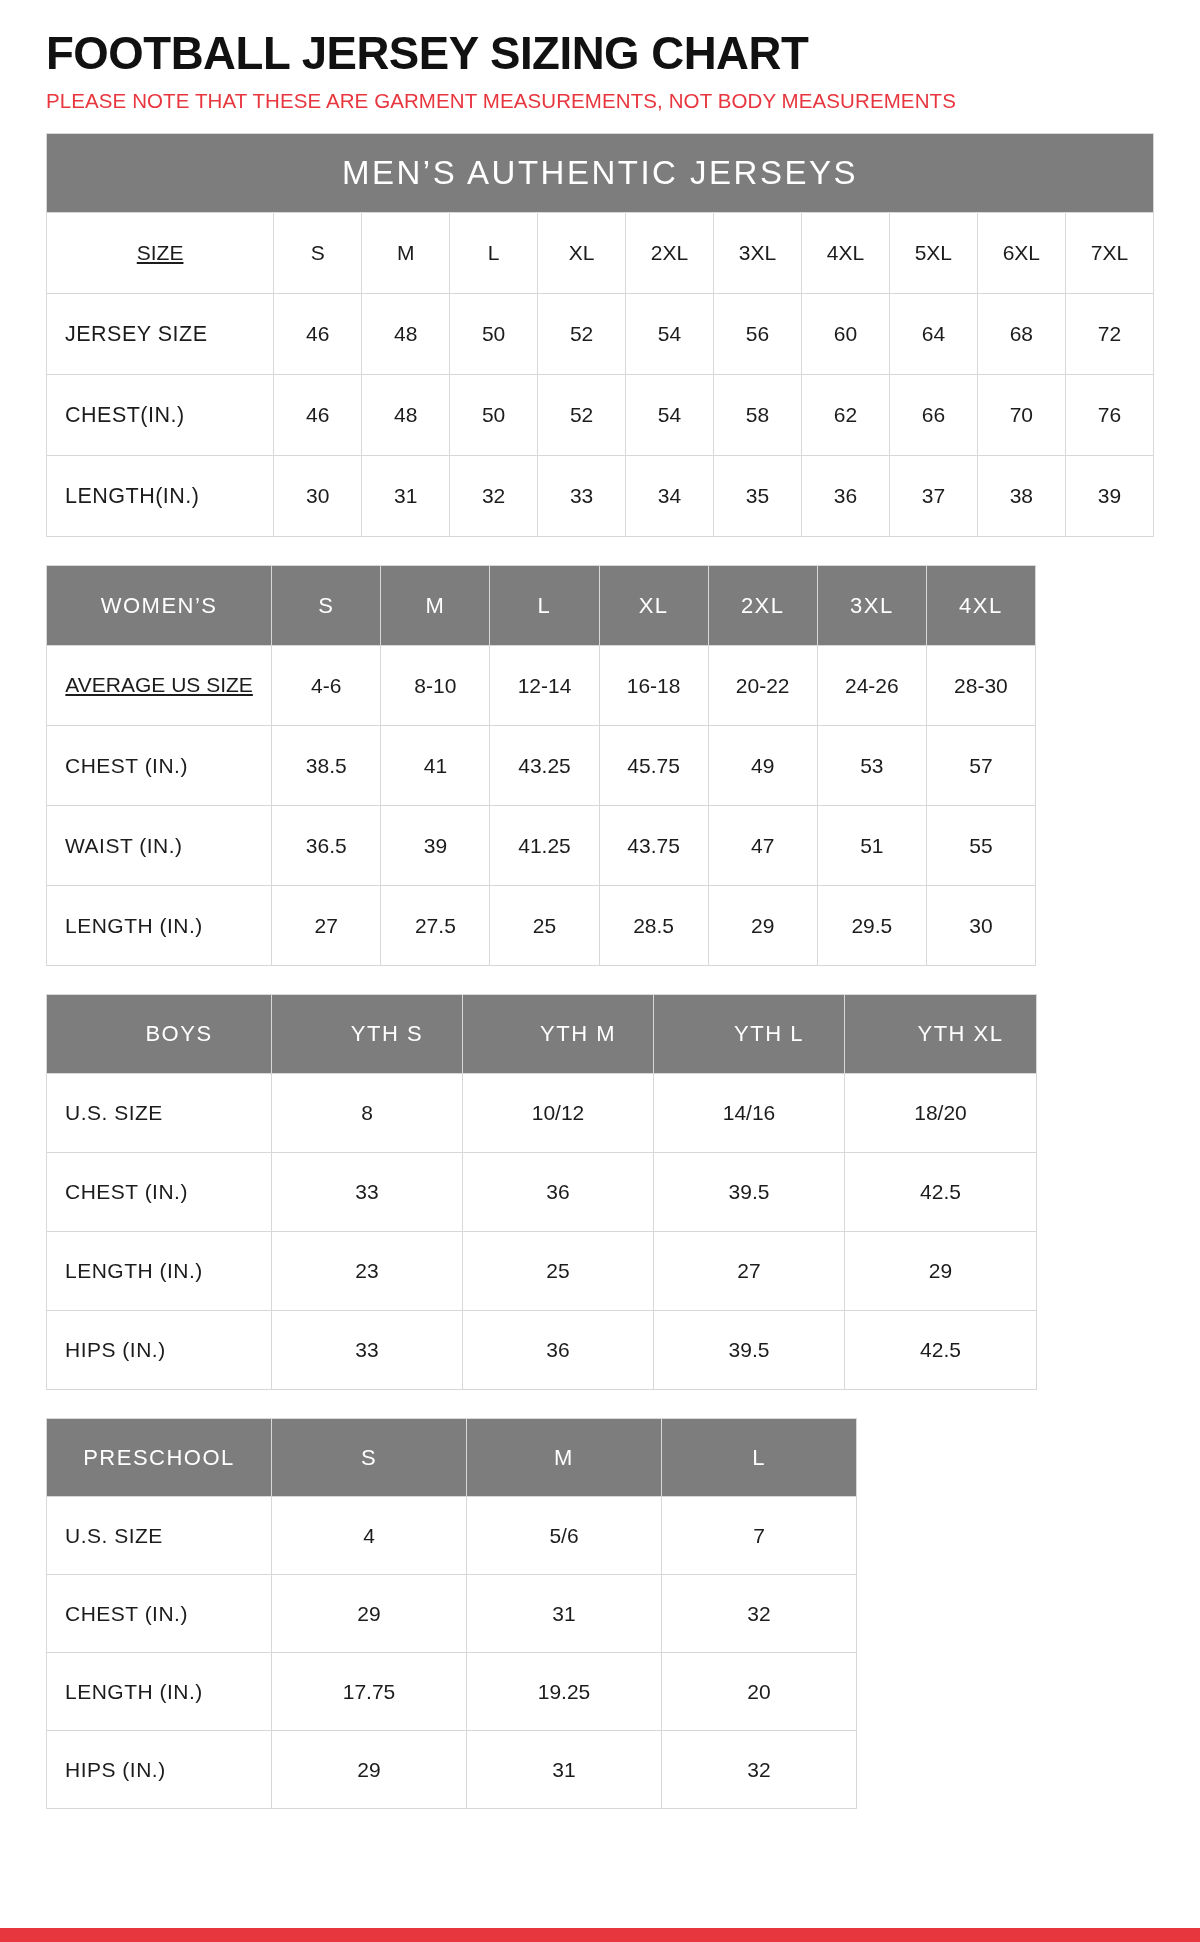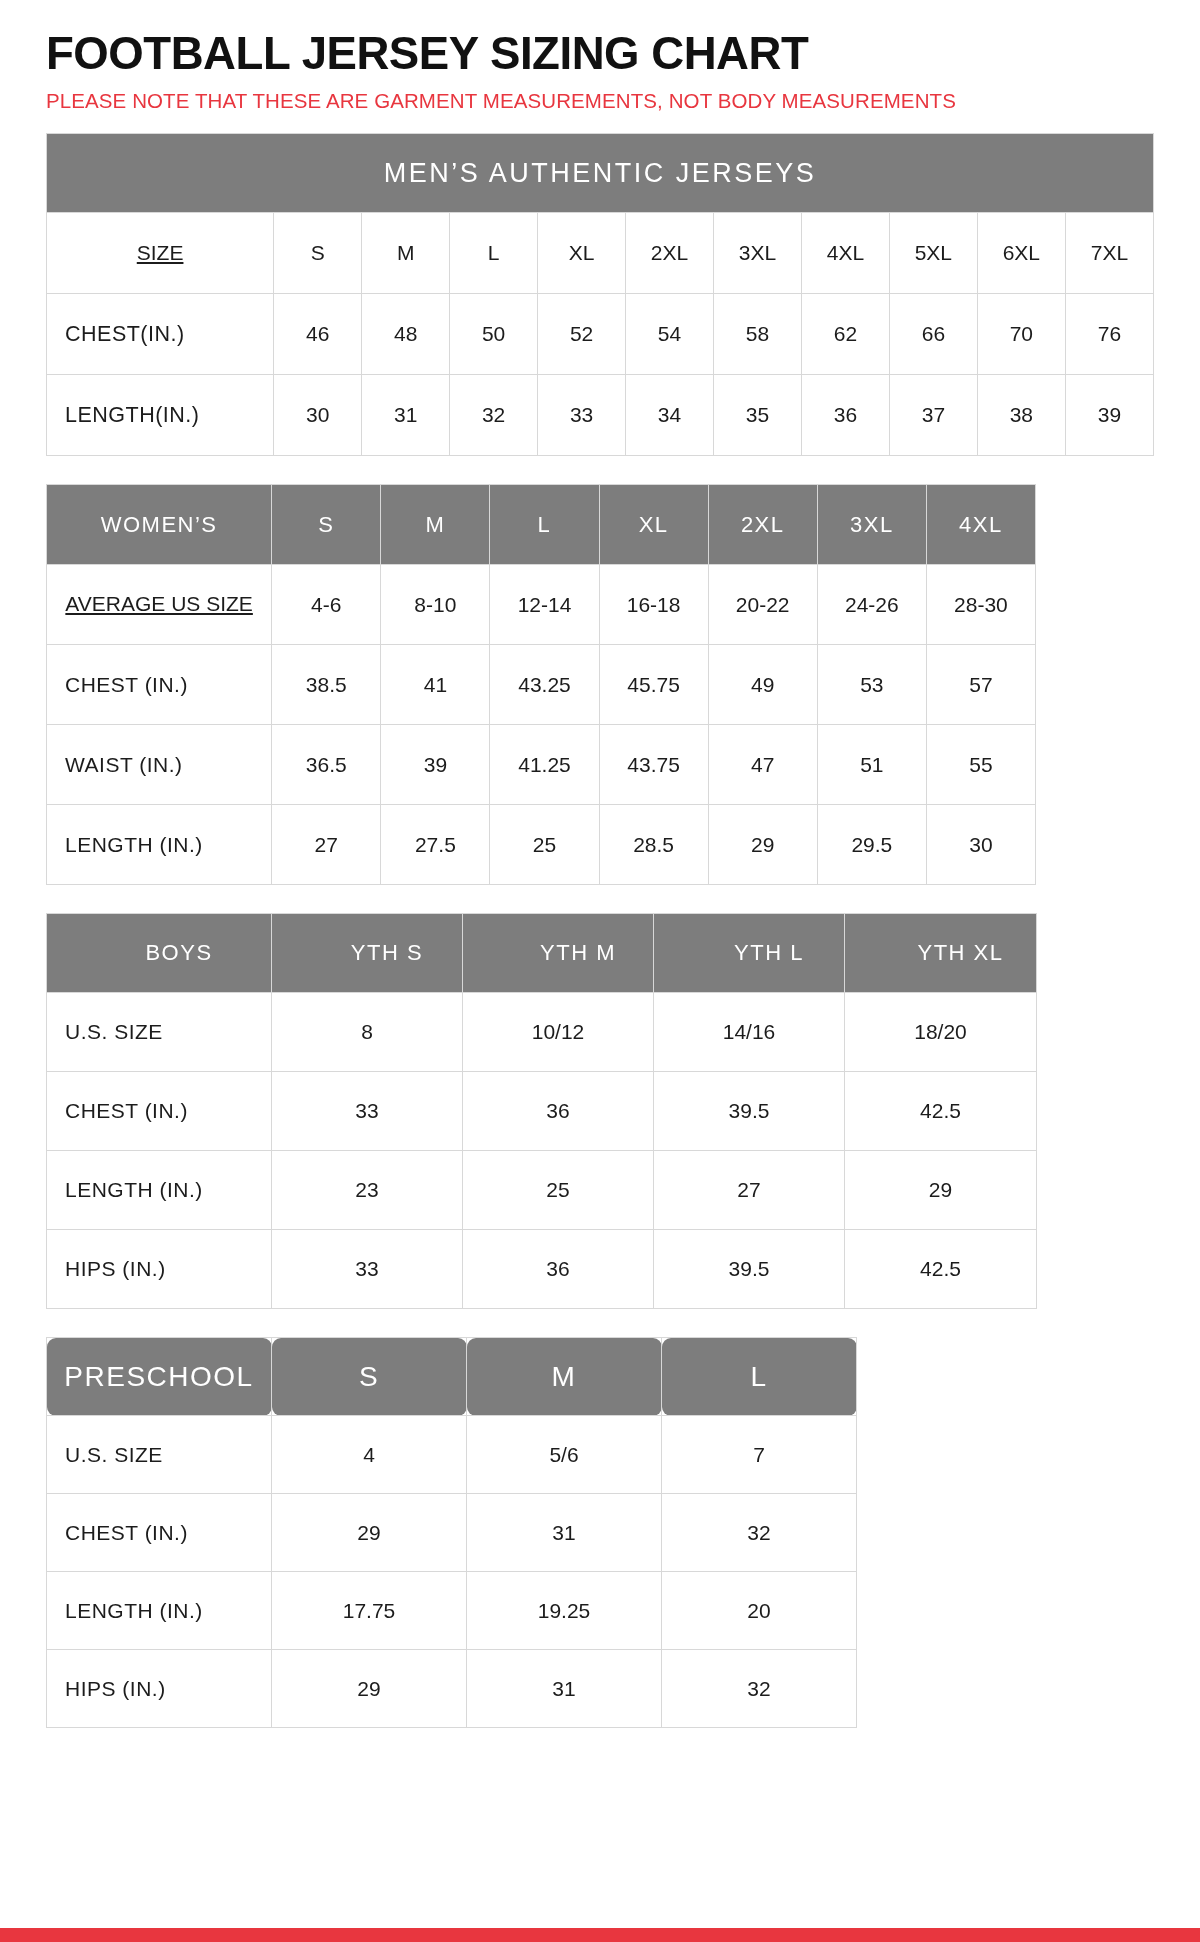--- a/index.html
+++ b/index.html
@@ -65,42 +65,42 @@
   }
   .label-center {
     text-align: center;
     text-decoration: underline;
   }
 
   
   #mens-table { width: 1108px; }
   #mens-table .band {
     height: 78px;
-    font-size: 27px;
+    font-size: 33px;
     letter-spacing: 2.5px;
     margin-left: 44px;
   }
   #mens-table td { height: 80px; }
   #mens-table .row-label { font-size: 21.5px; }
 
   
   #womens-table { width: 990px; }
   #womens-table td { height: 79px; }
   #womens-table .hdr-band { font-size: 22px; letter-spacing: 1.5px; text-align: center; }
   #womens-table .two-line { line-height: 1.15; }
 
   
   #boys-table { width: 990px; }
   #boys-table td { height: 78px; }
   #boys-table .hdr-band { font-size: 22px; letter-spacing: 1.5px; padding-left: 40px; }
 
   
   #preschool-table { width: 810px; }
   #preschool-table td { height: 77px; }
-  #preschool-table .hdr-band { font-size: 28px; letter-spacing: 1.5px; border-radius: 9px; }
+  #preschool-table .hdr-band { font-size: 22px; letter-spacing: 1.5px; }
 
   .footer-note {
     color: #e8363f;
     font-size: 20.5px;
     letter-spacing: 0.2px;
     margin-top: 6px;
   }
   .bottom-bar {
     position: absolute;
     left: 0;
@@ -143,20 +143,33 @@
         <td>L</td>
         <td>XL</td>
         <td>2XL</td>
         <td>3XL</td>
         <td>4XL</td>
         <td>5XL</td>
         <td>6XL</td>
         <td>7XL</td>
       </tr>
       <tr>
+        <td class="row-label">JERSEY SIZE</td>
+        <td>46</td>
+        <td>48</td>
+        <td>50</td>
+        <td>52</td>
+        <td>54</td>
+        <td>56</td>
+        <td>60</td>
+        <td>64</td>
+        <td>68</td>
+        <td>72</td>
+      </tr>
+      <tr>
         <td class="row-label">CHEST(IN.)</td>
         <td>46</td>
         <td>48</td>
         <td>50</td>
         <td>52</td>
         <td>54</td>
         <td>58</td>
         <td>62</td>
         <td>66</td>
         <td>70</td>

